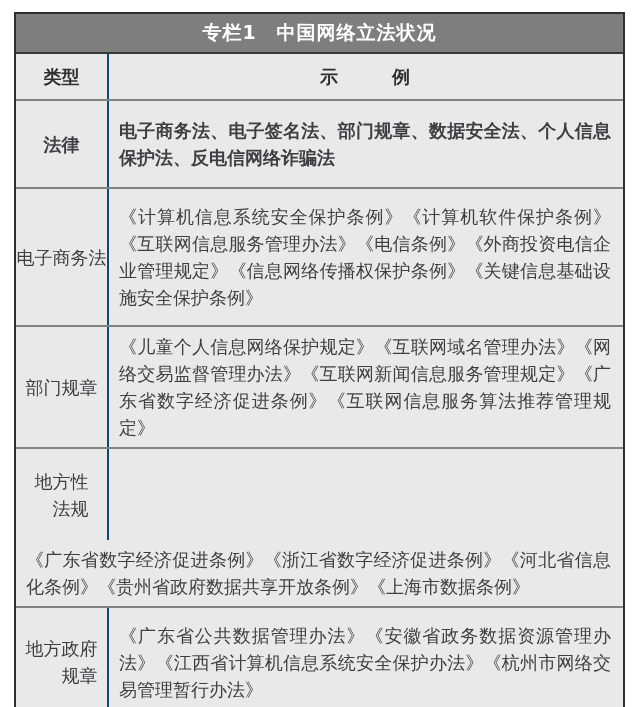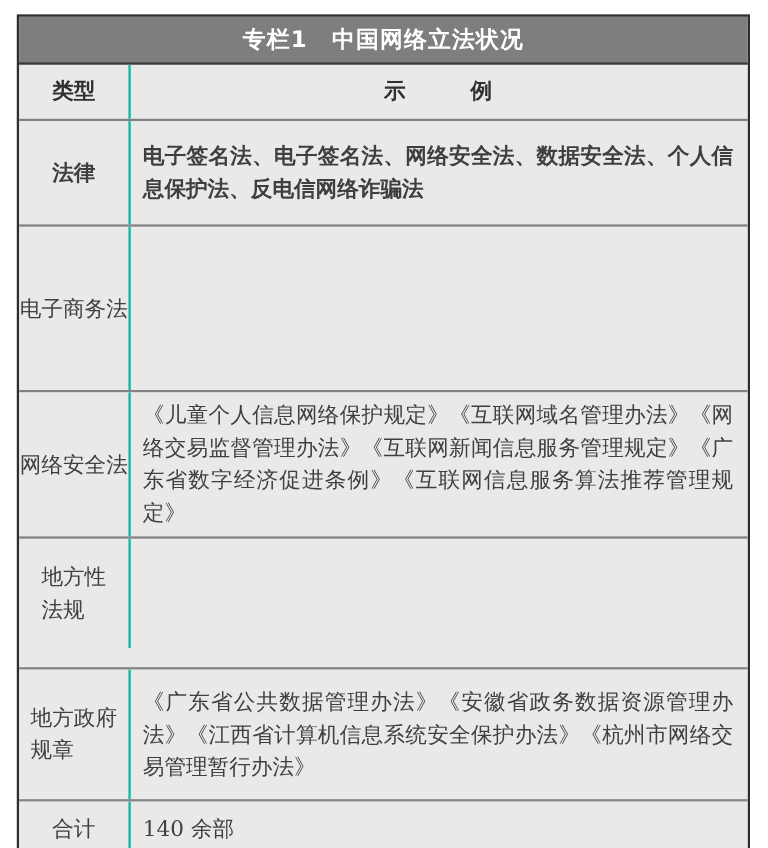--- a/index.html
+++ b/index.html
@@ -48,22 +48,22 @@
   .cell {
     display: flex;
     align-items: center;
     color: #3f3f41;
     font-size: 18px;
   }
   .type-cell {
     width: 91px;
     flex: 0 0 91px;
     justify-content: center;
-    text-align: left;
-    border-right: 2px solid #14b8a6;
+    text-align: right;
+    border-right: 2px solid #0c4a6e;
     white-space: pre-line;
     line-height: 1.5;
   }
   .examples-cell {
     flex: 1 1 auto;
     padding: 6px 12px 6px 10px;
   }
   .examples-cell .txt {
     width: 100%;
     text-align: justify;
@@ -93,38 +93,44 @@
     <div class="row header-row">
       <div class="cell type-cell">类型</div>
       <div class="cell examples-cell">
         <div class="txt">示　　　例</div>
       </div>
     </div>
 
     <div class="row r-law">
       <div class="cell type-cell">法律</div>
       <div class="cell examples-cell">
-        <div class="txt">电子签名法、电子签名法、网络安全法、数据安全法、个人信息保护法、反电信网络诈骗法</div>
+        <div class="txt">电子商务法、电子签名法、部门规章、数据安全法、个人信息保护法、反电信网络诈骗法</div>
       </div>
     </div>
 
     <div class="row r-admin">
       <div class="cell type-cell">电子商务法</div>
+      <div class="cell examples-cell">
+        <div class="txt">《计算机信息系统安全保护条例》《计算机软件保护条例》《互联网信息服务管理办法》《电信条例》《外商投资电信企业管理规定》《信息网络传播权保护条例》《关键信息基础设施安全保护条例》</div>
+      </div>
     </div>
 
     <div class="row r-dept">
-      <div class="cell type-cell">网络安全法</div>
+      <div class="cell type-cell">部门规章</div>
       <div class="cell examples-cell">
         <div class="txt">《儿童个人信息网络保护规定》《互联网域名管理办法》《网络交易监督管理办法》《互联网新闻信息服务管理规定》《广东省数字经济促进条例》《互联网信息服务算法推荐管理规定》</div>
       </div>
     </div>
 
     <div class="row r-local">
       <div class="cell type-cell">地方性
 法规</div>
+      <div class="cell examples-cell">
+        <div class="txt">《广东省数字经济促进条例》《浙江省数字经济促进条例》《河北省信息化条例》《贵州省政府数据共享开放条例》《上海市数据条例》</div>
+      </div>
     </div>
 
     <div class="row r-localgv">
       <div class="cell type-cell">地方政府
 规章</div>
       <div class="cell examples-cell">
         <div class="txt">《广东省公共数据管理办法》《安徽省政务数据资源管理办法》《江西省计算机信息系统安全保护办法》《杭州市网络交易管理暂行办法》</div>
       </div>
     </div>
 

